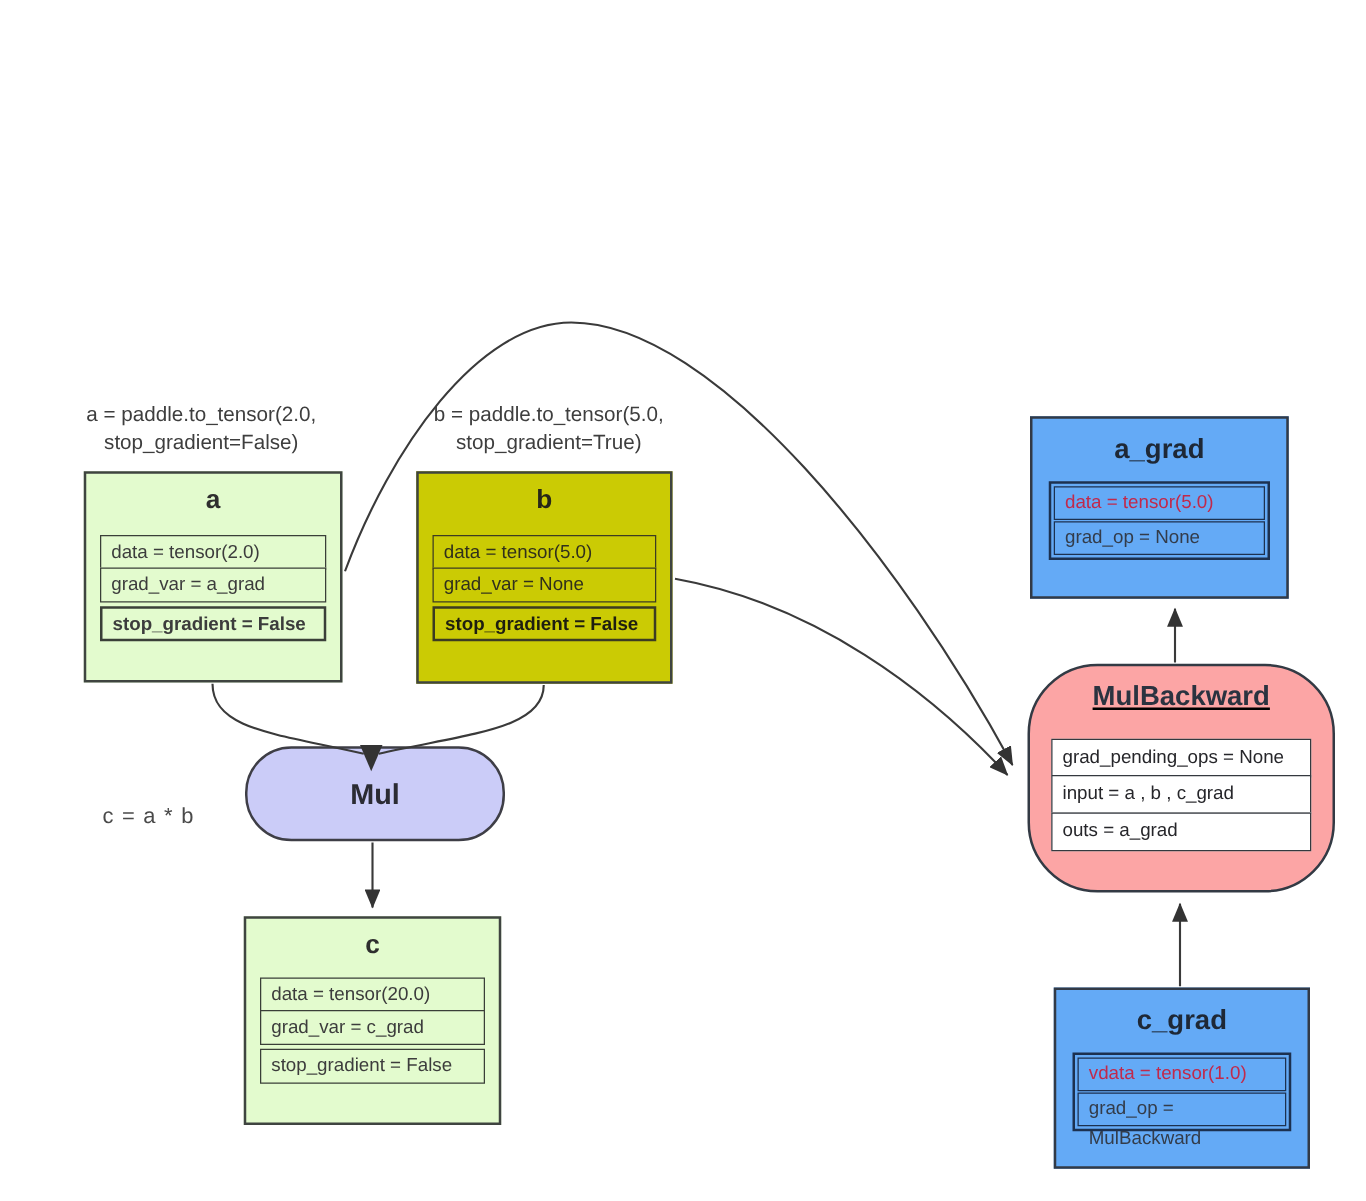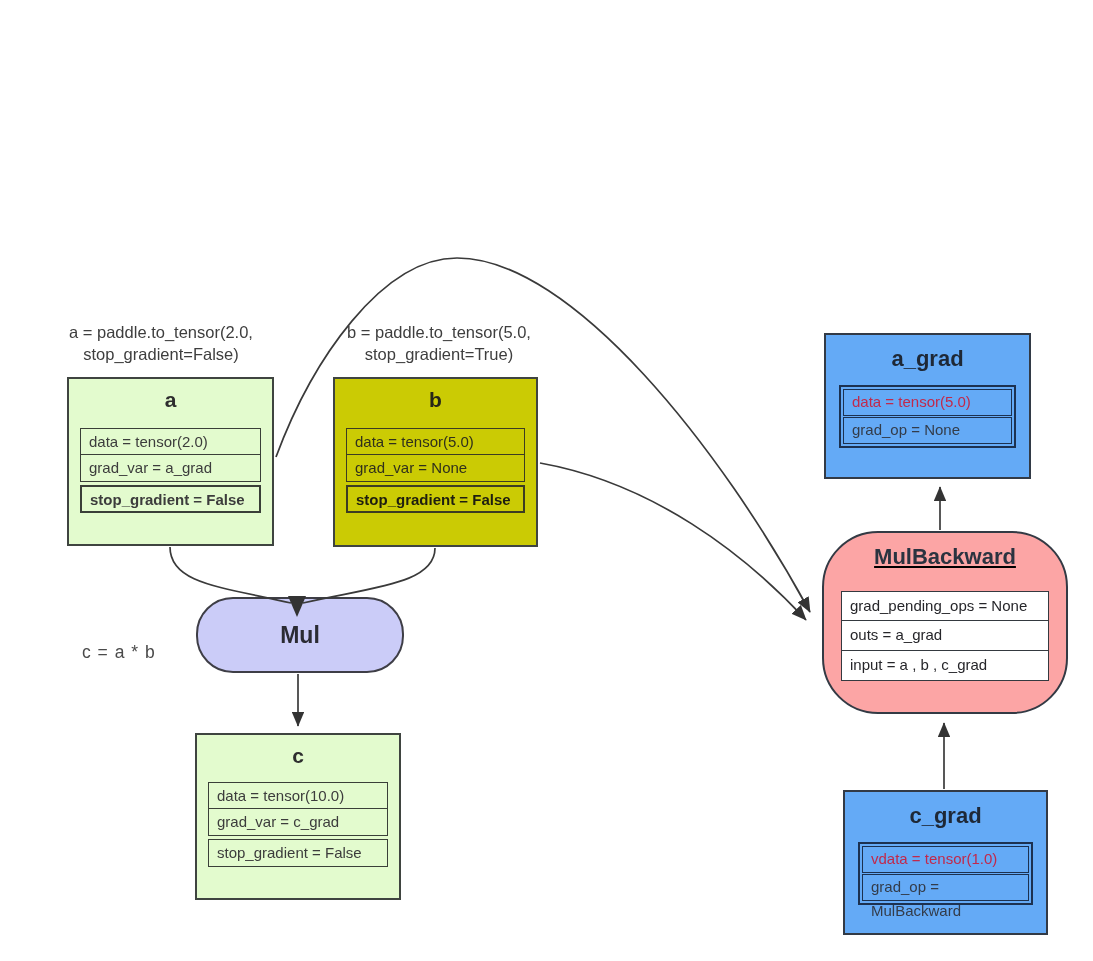--- a/index.html
+++ b/index.html
@@ -98,40 +98,40 @@
     </div>
   </div>
 
   <div class="node pill" style="left:196px;top:597px;width:208px;height:76px;">
     <span>Mul</span>
   </div>
 
   <div class="node rect-node green" style="left:195px;top:733px;width:206px;height:167px;">
     <div class="node-title title-sm">c</div>
     <div class="rows" style="top:47px;">
-      <div class="row">data = tensor(10.0)</div>
+      <div class="row">data = tensor(20.0)</div>
       <div class="row">grad_var = c_grad</div>
       <div class="row gap">stop_gradient = False</div>
     </div>
   </div>
 
   <div class="node blue" style="left:824px;top:333px;width:207px;height:146px;">
     <div class="node-title title-lg">a_grad</div>
     <div class="rows-outline" style="top:50px;">
       <div class="row red-text">data = tensor(5.0)</div>
       <div class="row">grad_op = None</div>
     </div>
   </div>
 
   <div class="node backward" style="left:822px;top:531px;width:246px;height:183px;">
     <div class="node-title title-lg">MulBackward</div>
     <div class="rows" style="top:58px;border-radius:26px;">
       <div class="row">grad_pending_ops = None</div>
+      <div class="row">input = a , b , c_grad</div>
       <div class="row">outs = a_grad</div>
-      <div class="row">input = a , b , c_grad</div>
     </div>
   </div>
 
   <div class="node blue" style="left:843px;top:790px;width:205px;height:145px;">
     <div class="node-title title-lg">c_grad</div>
     <div class="rows-outline" style="top:50px;">
       <div class="row red-text">vdata = tensor(1.0)</div>
       <div class="row">grad_op = MulBackward</div>
     </div>
   </div>

